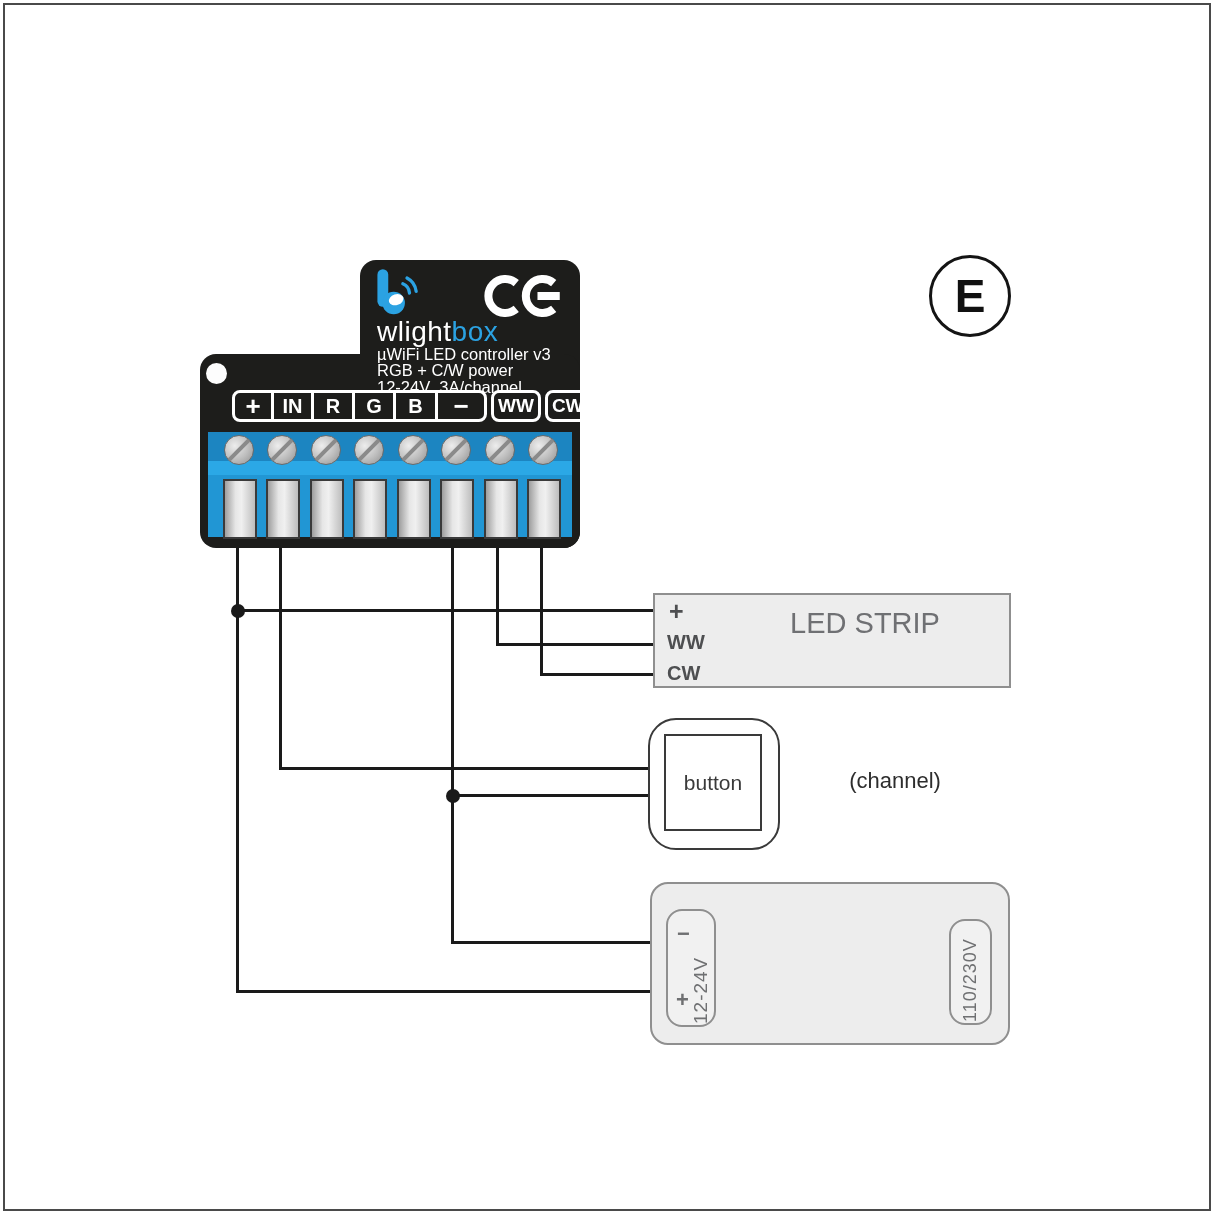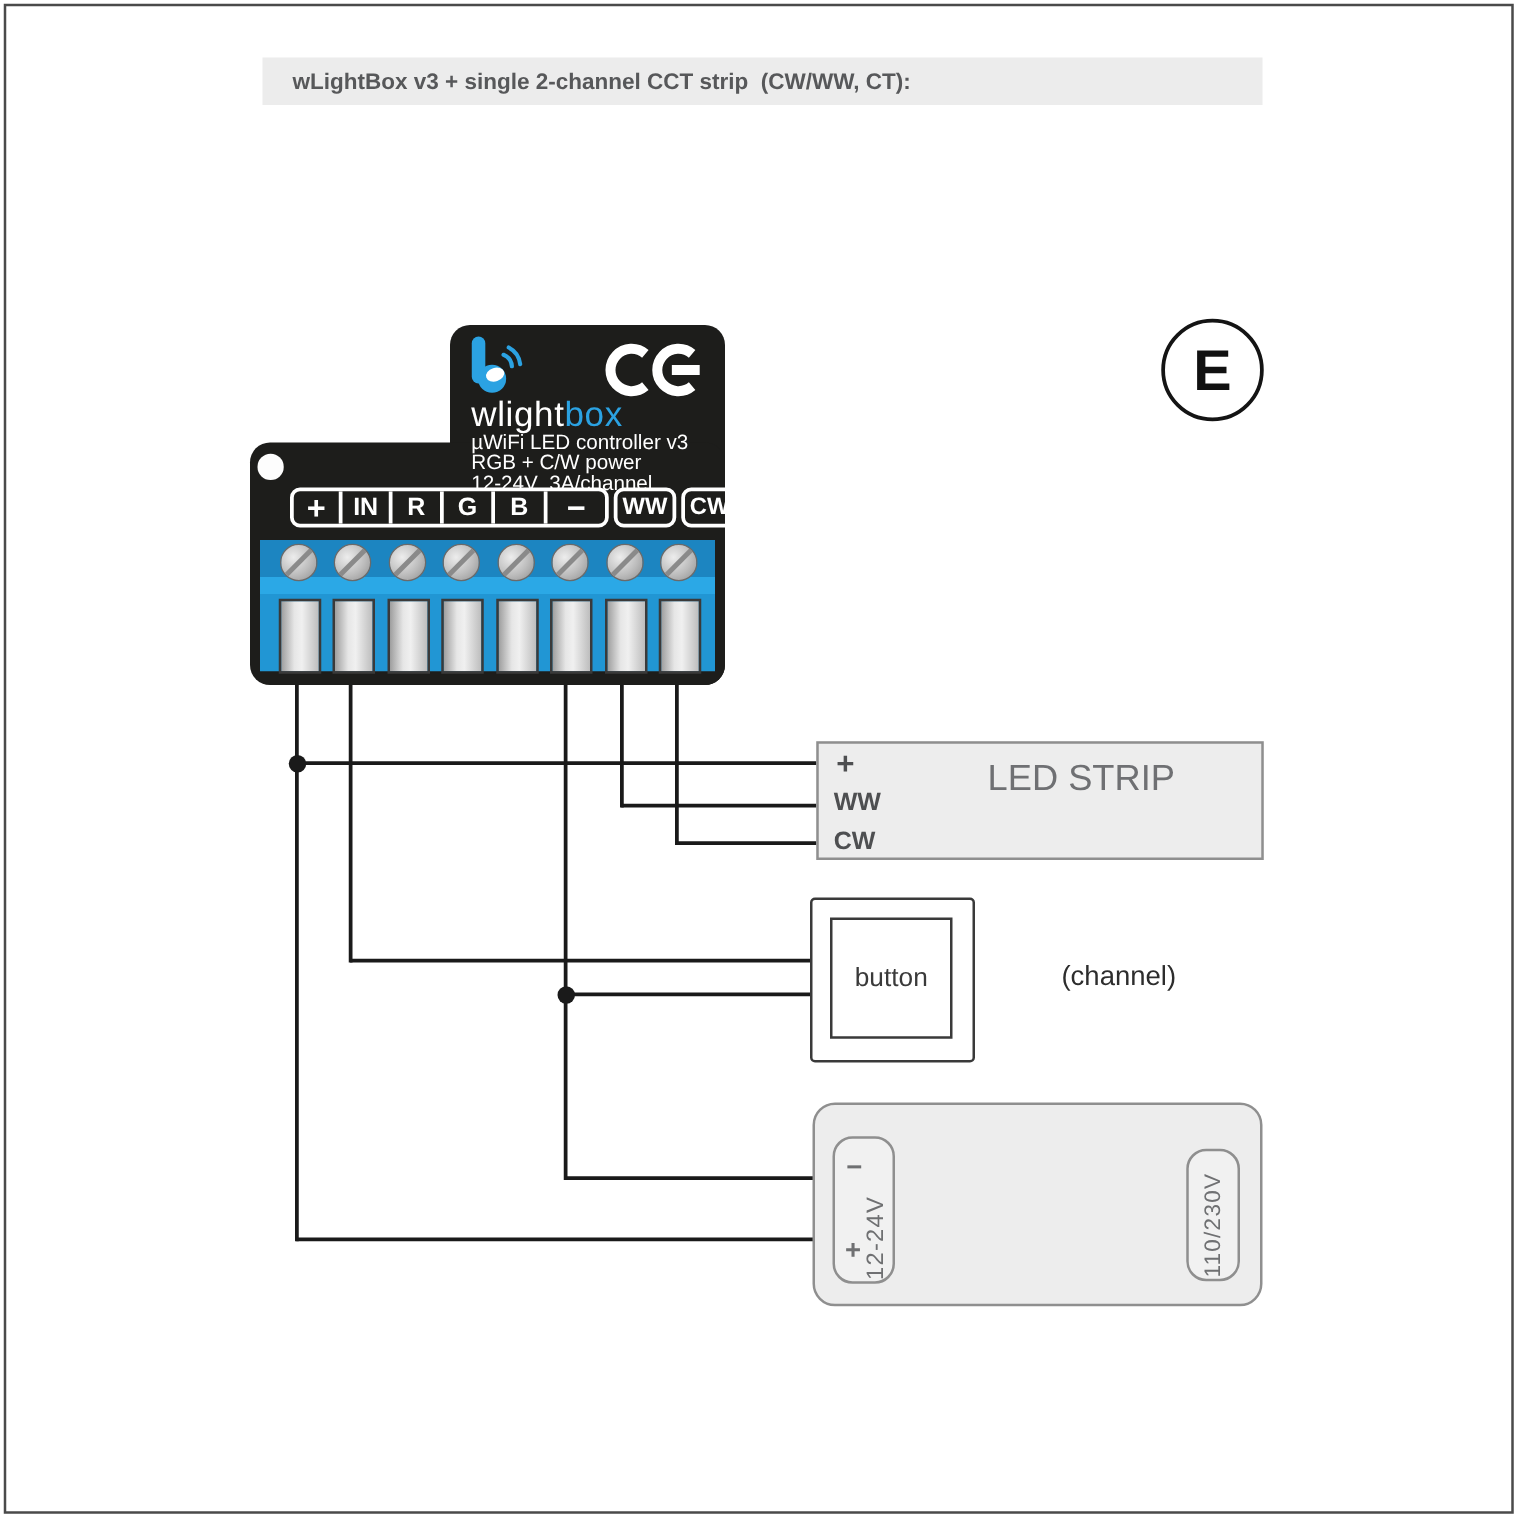--- a/index.html
+++ b/index.html
@@ -65,21 +65,21 @@
   .led-pin-plus{left:14px;top:2px;font-size:25px;}
   .led-pin-ww{left:12px;top:36px;}
   .led-pin-cw{left:12px;top:67px;}
   .led-name{position:absolute;left:80px;top:12px;width:260px;text-align:center;font-size:29px;
         color:#6f7073;}
   .led-rating{position:absolute;left:80px;top:49px;width:260px;text-align:center;font-size:29px;
         color:#6f7073;}
 
   
   .btn-outer{position:absolute;left:648px;top:718px;width:132px;height:132px;border:2.5px solid #3a3a3a;
-        border-radius:4px;background:#fff;box-sizing:border-box;z-index:2;}
+        border-radius:28px;background:#fff;box-sizing:border-box;z-index:2;}
   .btn-inner{position:absolute;left:14px;top:14px;width:98px;height:97px;border:2.5px solid #3a3a3a;
         background:#fff;box-sizing:border-box;display:flex;align-items:center;justify-content:center;
         font-size:21px;color:#3a3a3a;}
   .optional{position:absolute;left:840px;top:768px;width:110px;text-align:center;font-size:22px;
         color:#2d2d2d;z-index:2;}
 
   
   .ps-box{position:absolute;left:650px;top:882px;width:360px;height:163px;background:#ededed;
         border:2.5px solid #8f8f8f;border-radius:18px;box-sizing:border-box;z-index:2;}
   .ps-conn{position:absolute;border:2.5px solid #8f8f8f;border-radius:16px;background:#f1f1f1;
@@ -93,23 +93,20 @@
         font-weight:bold;font-size:54px;letter-spacing:-1px;}
   .ps-brand .w1{color:#57585a;}
   .ps-brand .w2{color:#2b9fe1;}
 </style>
 </head>
 <body>
 
 <div class="page">
   <div class="frame"></div>
 
-  <div class="title-bar">
-    <span>wLightBox v3 + single 2-channel CCT strip  (CW/WW, CT):</span>
-  </div>
 
   <div class="e-badge">
     <span>E</span>
   </div>
 
   <div class="wire" style="left:236px;top:540px;width:3px;height:453px;"></div>
   <div class="wire" style="left:279px;top:540px;width:3px;height:230px;"></div>
   <div class="wire" style="left:451px;top:540px;width:3px;height:404px;"></div>
   <div class="wire" style="left:496px;top:540px;width:3px;height:106px;"></div>
   <div class="wire" style="left:540px;top:540px;width:3px;height:136px;"></div>

